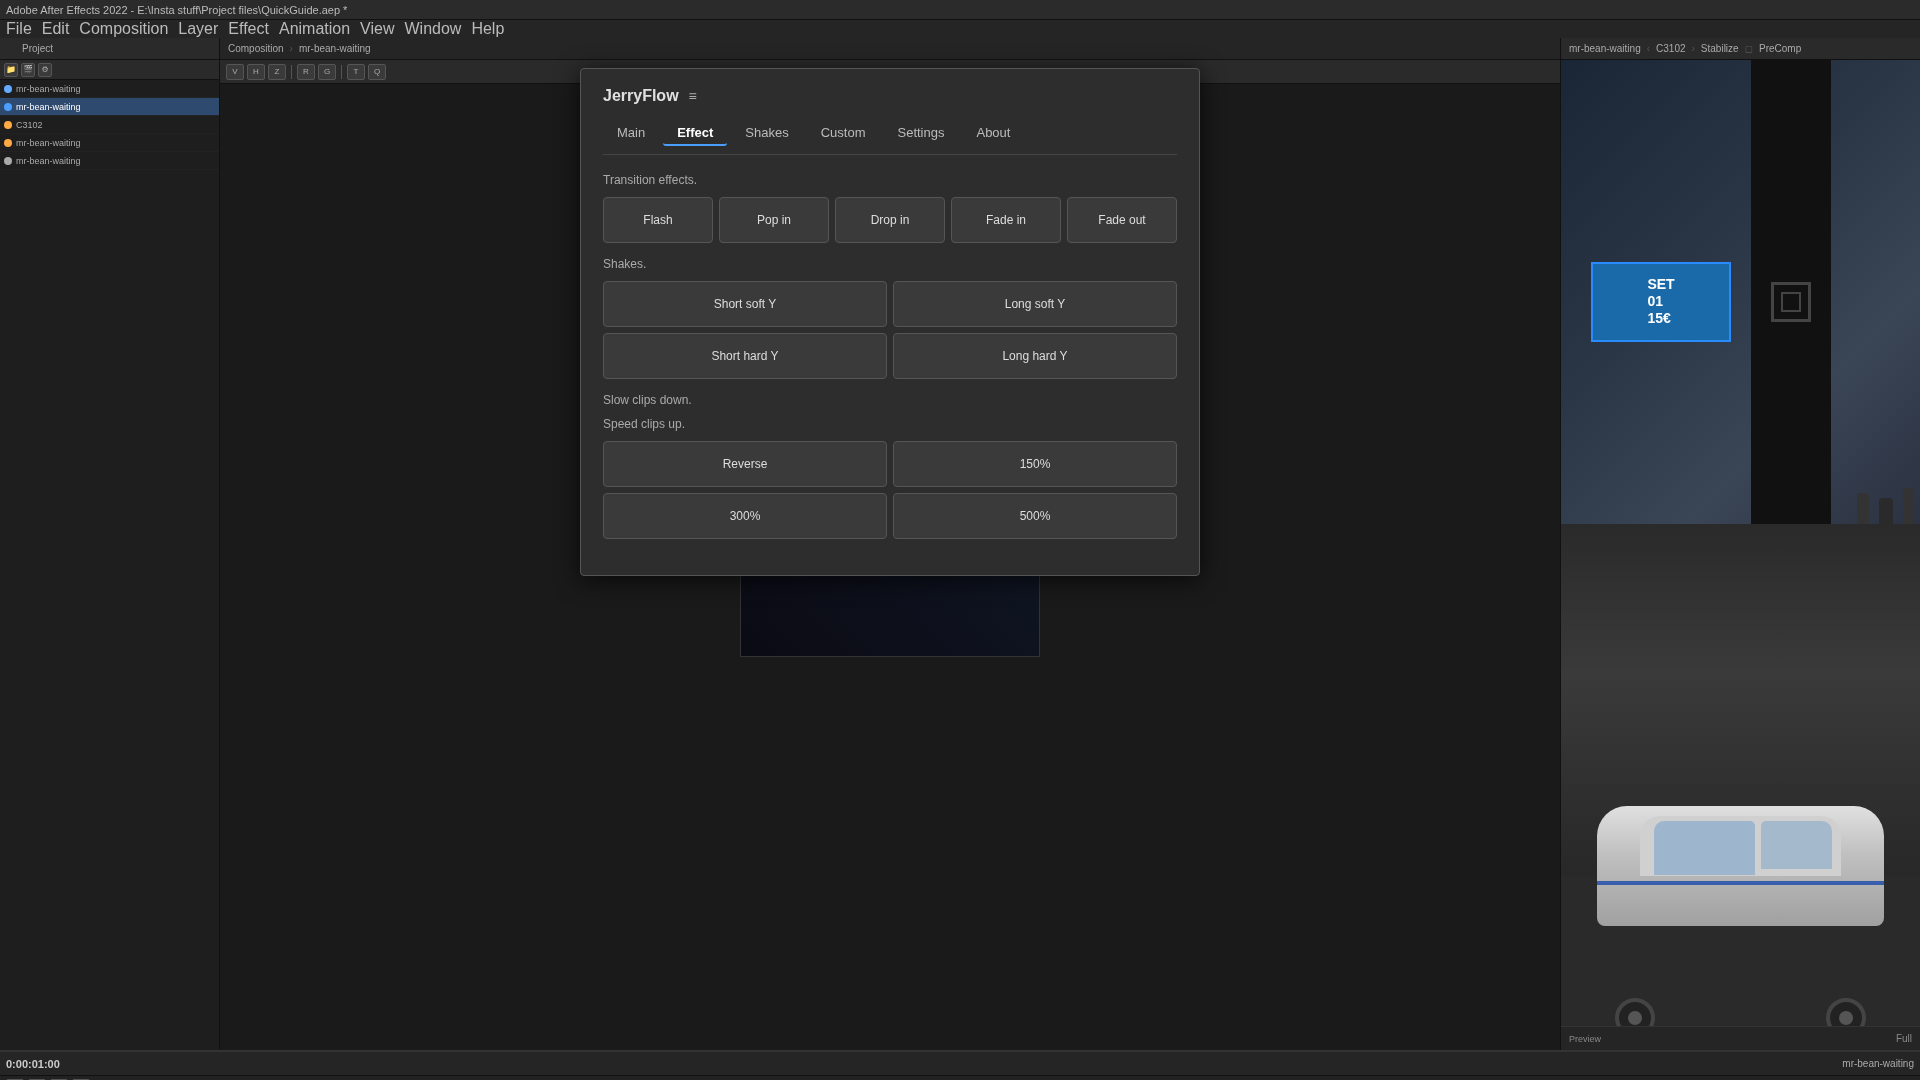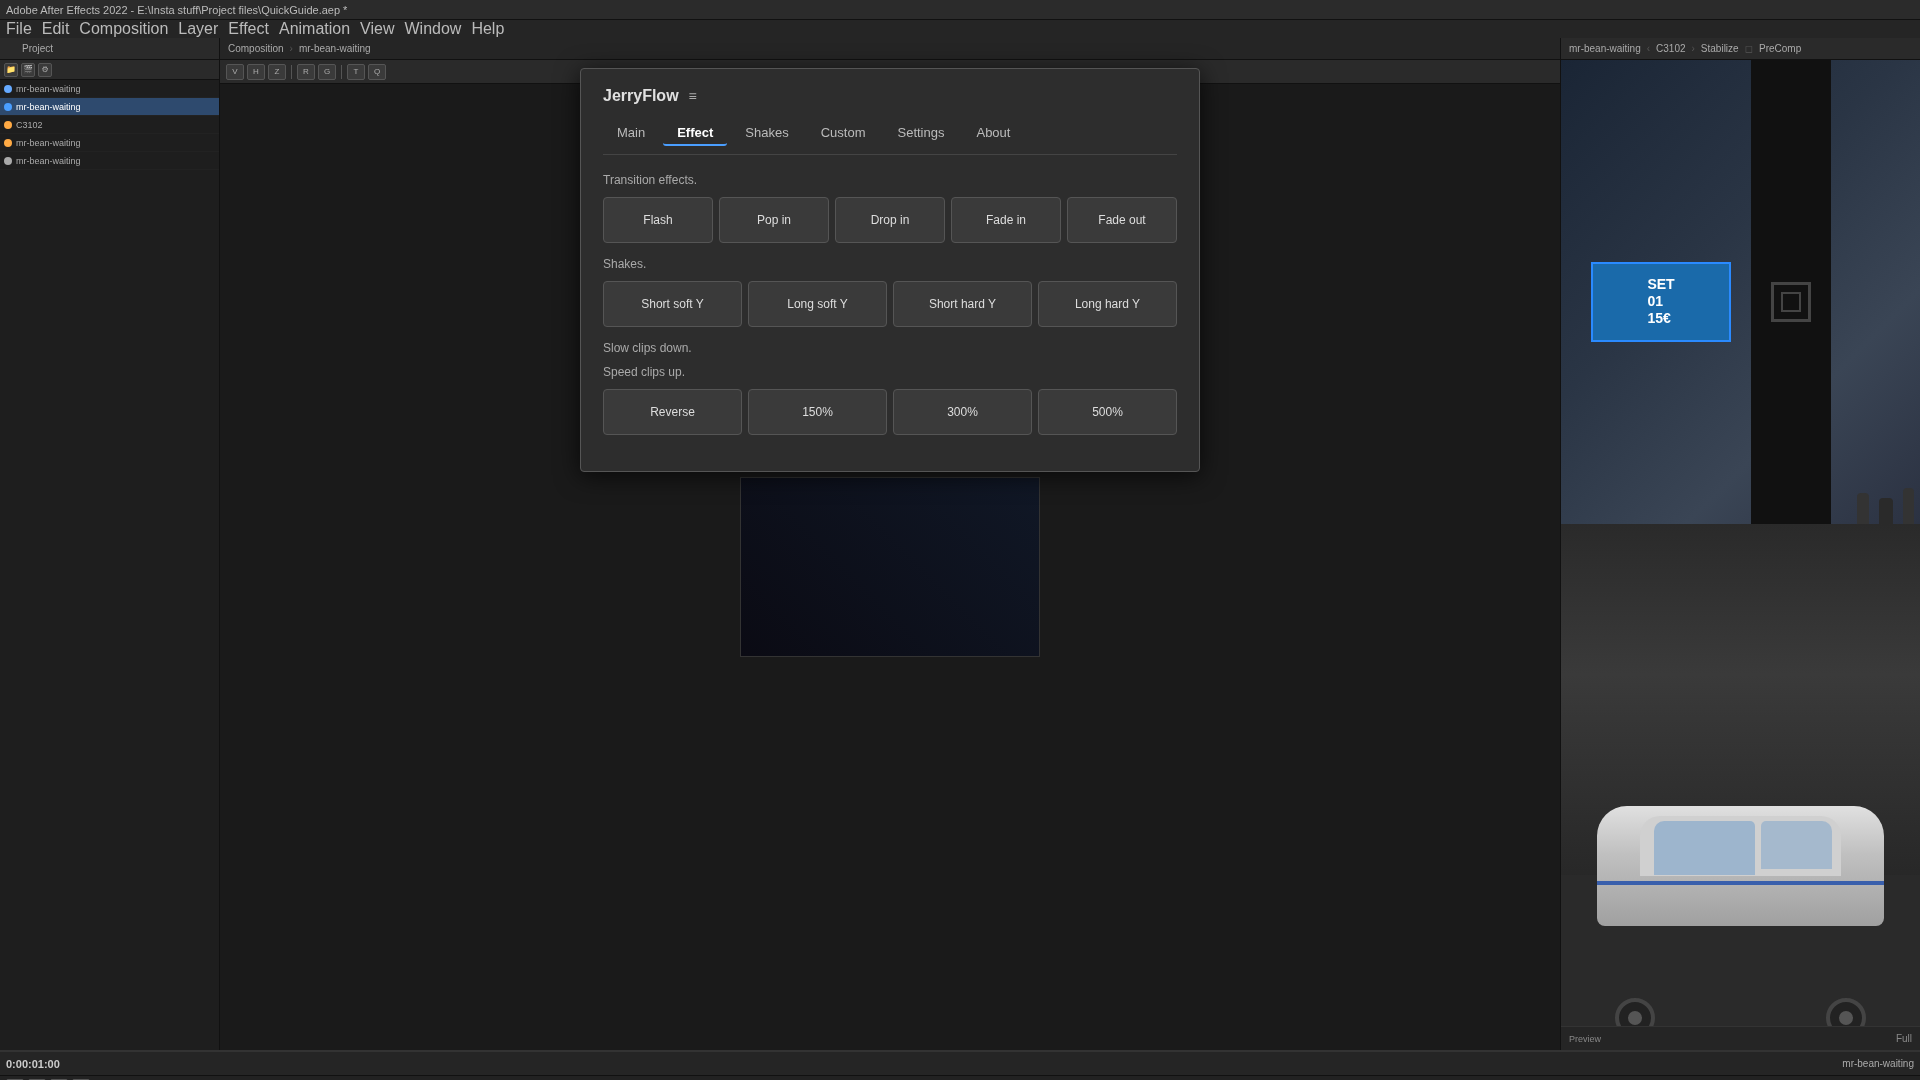--- a/index.html
+++ b/index.html
@@ -176,21 +176,21 @@
       color: #aaa;
       margin-bottom: 10px;
     }
 
     .button-grid {
       display: grid;
       gap: 6px;
       margin-bottom: 14px;
     }
     .button-grid-5 { grid-template-columns: repeat(5, 1fr); }
-    .button-grid-4 { grid-template-columns: repeat(4, 1fr); }
+    .button-grid-4 { grid-template-columns: repeat(2, 1fr); }
 
     .effect-btn {
       height: 46px;
       background: #3a3a3a;
       border: 1px solid #555;
       border-radius: 4px;
       color: #ddd;
       font-size: 12px;
       cursor: pointer;
       display: flex;

